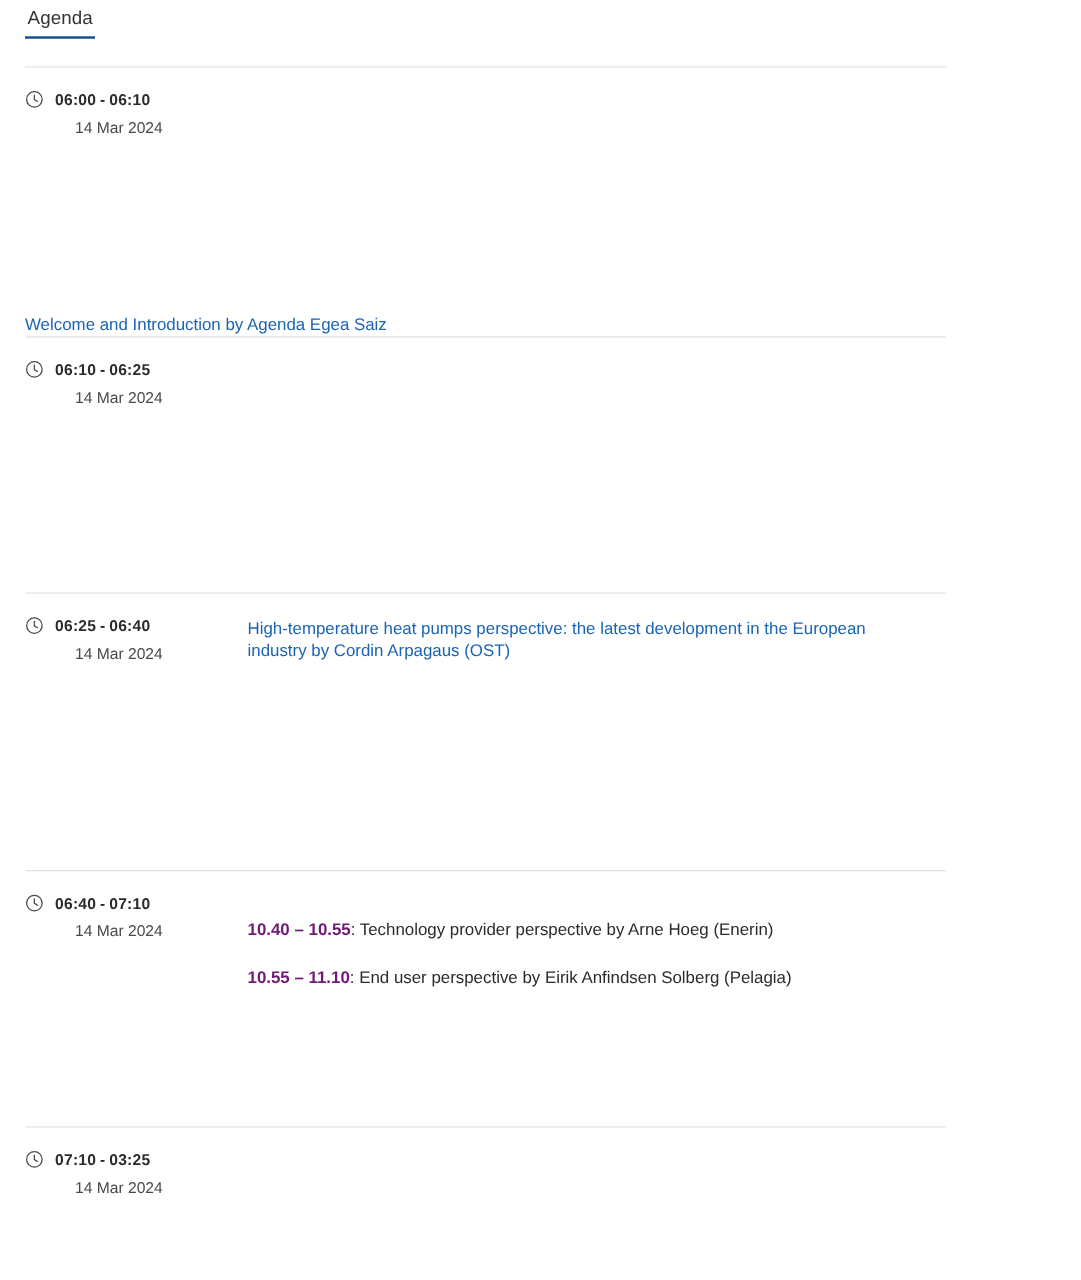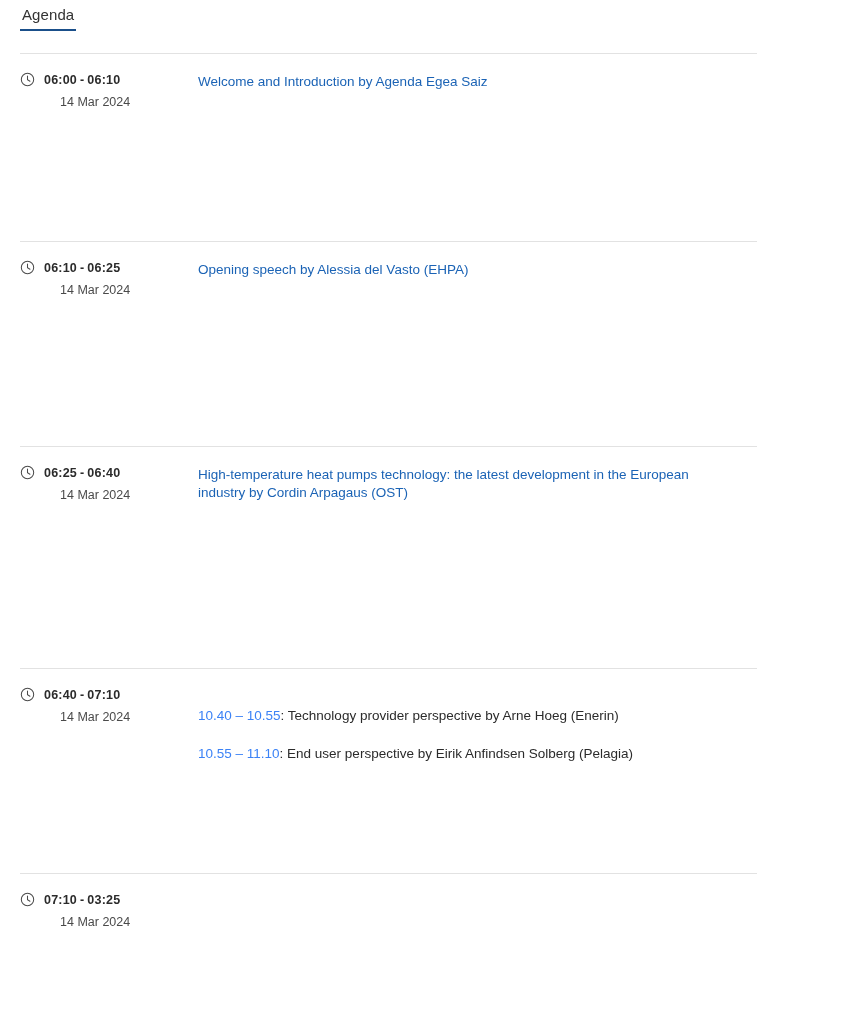--- a/index.html
+++ b/index.html
@@ -36,20 +36,21 @@
     margin-top: 22px;
   }
   .agenda-row {
     display: flex;
     align-items: flex-start;
     border-top: 1px solid #e2e2e2;
     padding-top: 18px;
   }
   .agenda-row.first {
     border-top: 1px solid #e2e2e2;
+    flex-direction: column;
   }
   .time-col {
     width: 178px;
     flex: 0 0 178px;
     padding-left: 0px;
   }
   .time-line {
     display: flex;
     align-items: center;
   }
@@ -92,22 +93,22 @@
     display: block;
     cursor: pointer;
   }
   .sub-item {
     font-size: 13.5px;
     color: #2b2b2b;
     line-height: 1.4;
     margin-top: 19px;
   }
   .sub-item .sub-time {
-    font-weight: normal;
-    color: #3b82f6;
+    font-weight: bold;
+    color: #701a75;
   }
   
   .row-h1 { min-height: 188px; }
   .row-h2 { min-height: 205px; }
   .row-h3 { min-height: 222px; }
   .row-h4 { min-height: 205px; }
   .row-h5 { min-height: 95px; }
 </style>
 </head>
 <body>
@@ -148,42 +149,39 @@
               <circle cx="8" cy="8" r="6.6"></circle>
               <path d="M8 4.3 V8.2 L10.6 9.8" stroke-linecap="round"></path>
             </svg>
           </span>
           <span class="time-text">06:10</span>
           <span class="time-text time-sep">-</span>
           <span class="time-text">06:25</span>
         </div>
         <div class="date-text">14 Mar 2024</div>
       </div>
+    </div>
+
+    <div class="agenda-row row-h3">
+      <div class="time-col">
+        <div class="time-line">
+          <span class="clock-icon">
+            <svg width="15" height="15" viewBox="0 0 16 16" fill="none" stroke="currentColor" stroke-width="1.1">
+              <circle cx="8" cy="8" r="6.6"></circle>
+              <path d="M8 4.3 V8.2 L10.6 9.8" stroke-linecap="round"></path>
+            </svg>
+          </span>
+          <span class="time-text">06:25</span>
+          <span class="time-text time-sep">-</span>
+          <span class="time-text">06:40</span>
+        </div>
+        <div class="date-text">14 Mar 2024</div>
+      </div>
       <div class="content-col">
-        <a class="session-title">Opening speech by Alessia del Vasto (EHPA)</a>
-      </div>
-    </div>
-
-    <div class="agenda-row row-h3">
-      <div class="time-col">
-        <div class="time-line">
-          <span class="clock-icon">
-            <svg width="15" height="15" viewBox="0 0 16 16" fill="none" stroke="currentColor" stroke-width="1.1">
-              <circle cx="8" cy="8" r="6.6"></circle>
-              <path d="M8 4.3 V8.2 L10.6 9.8" stroke-linecap="round"></path>
-            </svg>
-          </span>
-          <span class="time-text">06:25</span>
-          <span class="time-text time-sep">-</span>
-          <span class="time-text">06:40</span>
-        </div>
-        <div class="date-text">14 Mar 2024</div>
-      </div>
-      <div class="content-col">
-        <a class="session-title">High-temperature heat pumps technology: the latest development in the European industry by Cordin Arpagaus (OST)</a>
+        <a class="session-title">High-temperature heat pumps perspective: the latest development in the European industry by Cordin Arpagaus (OST)</a>
       </div>
     </div>
 
     <div class="agenda-row row-h4">
       <div class="time-col">
         <div class="time-line">
           <span class="clock-icon">
             <svg width="15" height="15" viewBox="0 0 16 16" fill="none" stroke="currentColor" stroke-width="1.1">
               <circle cx="8" cy="8" r="6.6"></circle>
               <path d="M8 4.3 V8.2 L10.6 9.8" stroke-linecap="round"></path>

